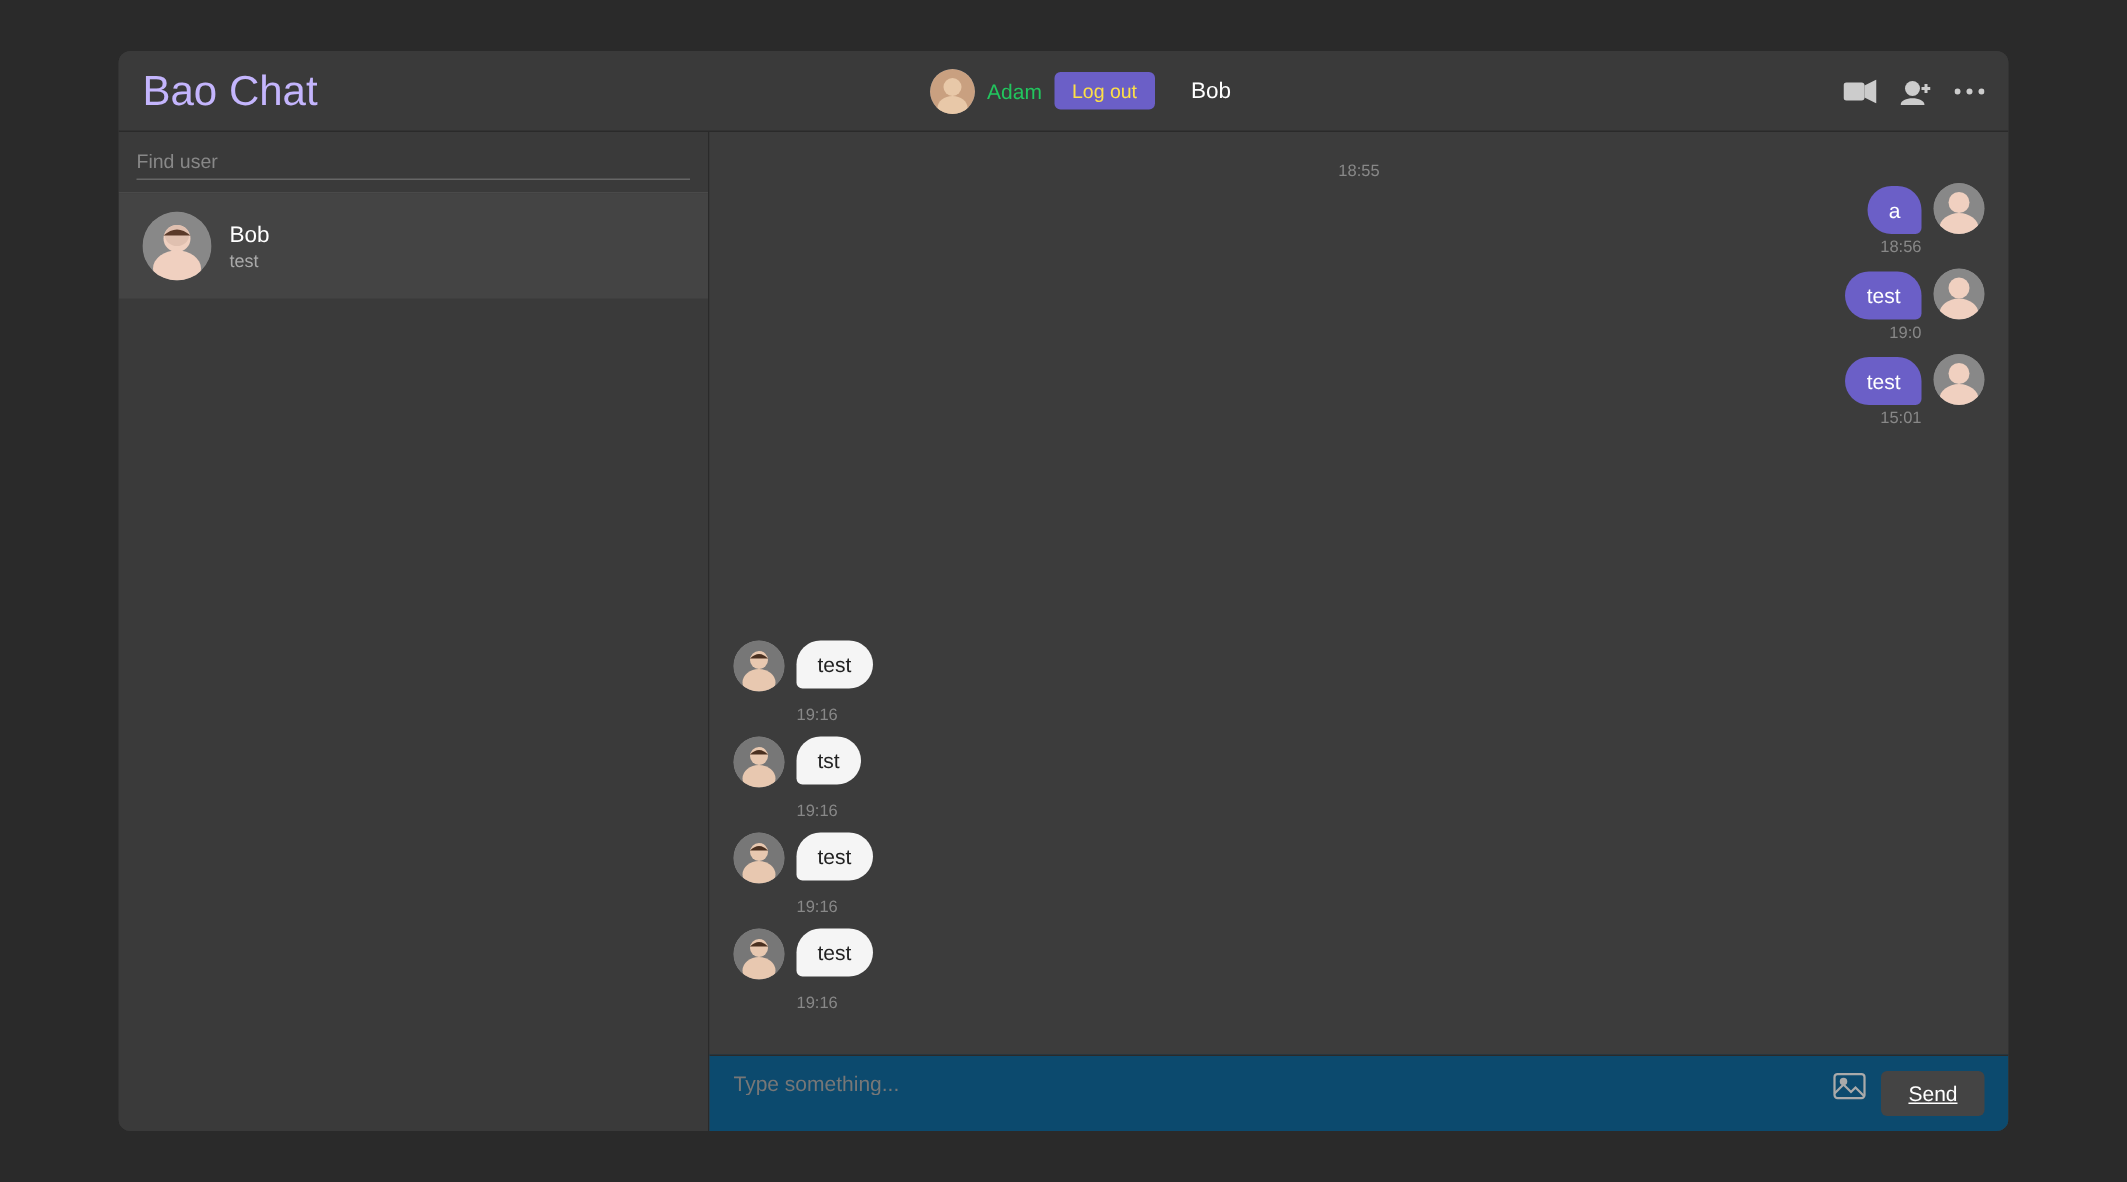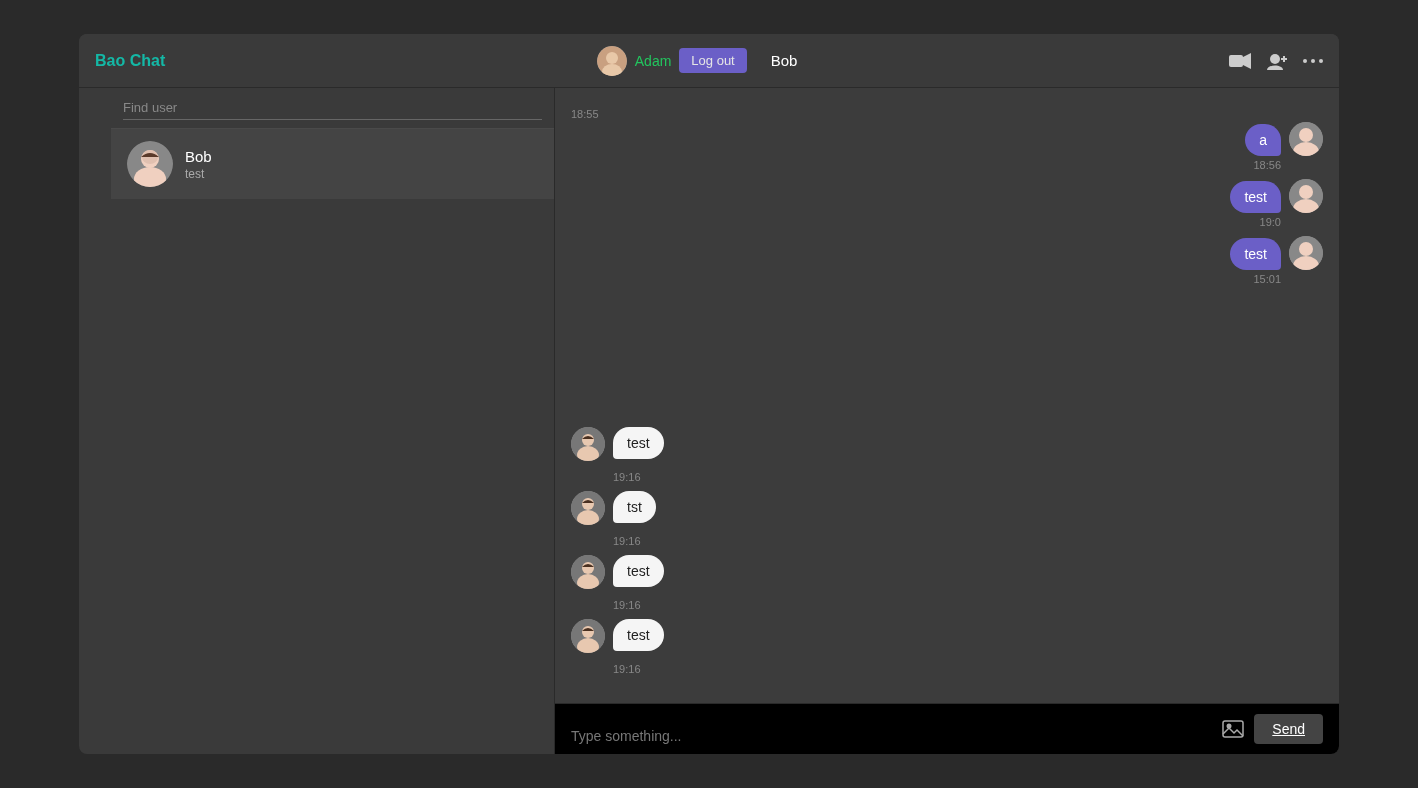--- a/index.html
+++ b/index.html
@@ -24,23 +24,23 @@
     .top-bar {
       display: flex;
       align-items: center;
       background: #3a3a3a;
       padding: 0 16px;
       height: 54px;
       border-bottom: 1px solid #2a2a2a;
       flex-shrink: 0;
     }
     .app-title {
-      font-size: 16px;
-      font-weight: bold;
-      color: #14b8a6;
+      font-size: 28px;
+      font-weight: normal;
+      color: #c4b5fd;
       margin-right: auto;
     }
     .user-info {
       display: flex;
       align-items: center;
       gap: 8px;
     }
     .user-avatar-small {
       width: 30px;
       height: 30px;
@@ -54,21 +54,21 @@
     .user-avatar-small svg {
       width: 100%;
       height: 100%;
     }
     .user-name-label {
       color: #22c55e;
       font-size: 14px;
     }
     .logout-btn {
       background: #6b5fc7;
-      color: #e5e5e5;
+      color: #fde047;
       border: none;
       border-radius: 4px;
       padding: 5px 12px;
       cursor: pointer;
       font-size: 13px;
     }
     .chat-partner-name {
       color: #fff;
       font-size: 15px;
       margin-left: 24px;
@@ -90,27 +90,26 @@
       justify-content: center;
     }
     
     .main-content {
       display: flex;
       flex: 1;
       overflow: hidden;
     }
     
     .sidebar {
-      width: 444px;
+      width: 394px;
       background: #3a3a3a;
       border-right: 1px solid #2a2a2a;
       display: flex;
       flex-direction: column;
       flex-shrink: 0;
-      margin-left: 32px;
     }
     .search-bar {
       padding: 8px 12px;
       border-bottom: 1px solid #4a4a4a;
     }
     .search-input {
       width: 100%;
       background: transparent;
       border: none;
       border-bottom: 1px solid #666;
@@ -157,21 +156,21 @@
       flex: 1;
       overflow-y: auto;
       padding: 20px 16px;
       display: flex;
       flex-direction: column;
       gap: 0;
     }
     .time-label {
       color: #888;
       font-size: 11px;
-      text-align: left;
+      text-align: center;
       margin-bottom: 2px;
     }
     .msg-bubble-out {
       background: #6b5fc7;
       color: #fff;
       border-radius: 16px 16px 4px 16px;
       padding: 8px 14px;
       font-size: 14px;
       max-width: 300px;
     }
@@ -215,22 +214,22 @@
     .msg-time-in {
       color: #888;
       font-size: 11px;
       padding-left: 42px;
       margin-top: 8px;
     }
     .spacer { flex: 1; }
     
     .input-bar {
       display: flex;
-      align-items: flex-end;
-      background: #000000;
+      align-items: flex-start;
+      background: #0c4a6e;
       padding: 10px 16px;
       gap: 10px;
       border-top: 1px solid #2a2a2a;
       flex-shrink: 0;
     }
     .message-input {
       flex: 1;
       background: transparent;
       border: none;
       color: #ccc;

